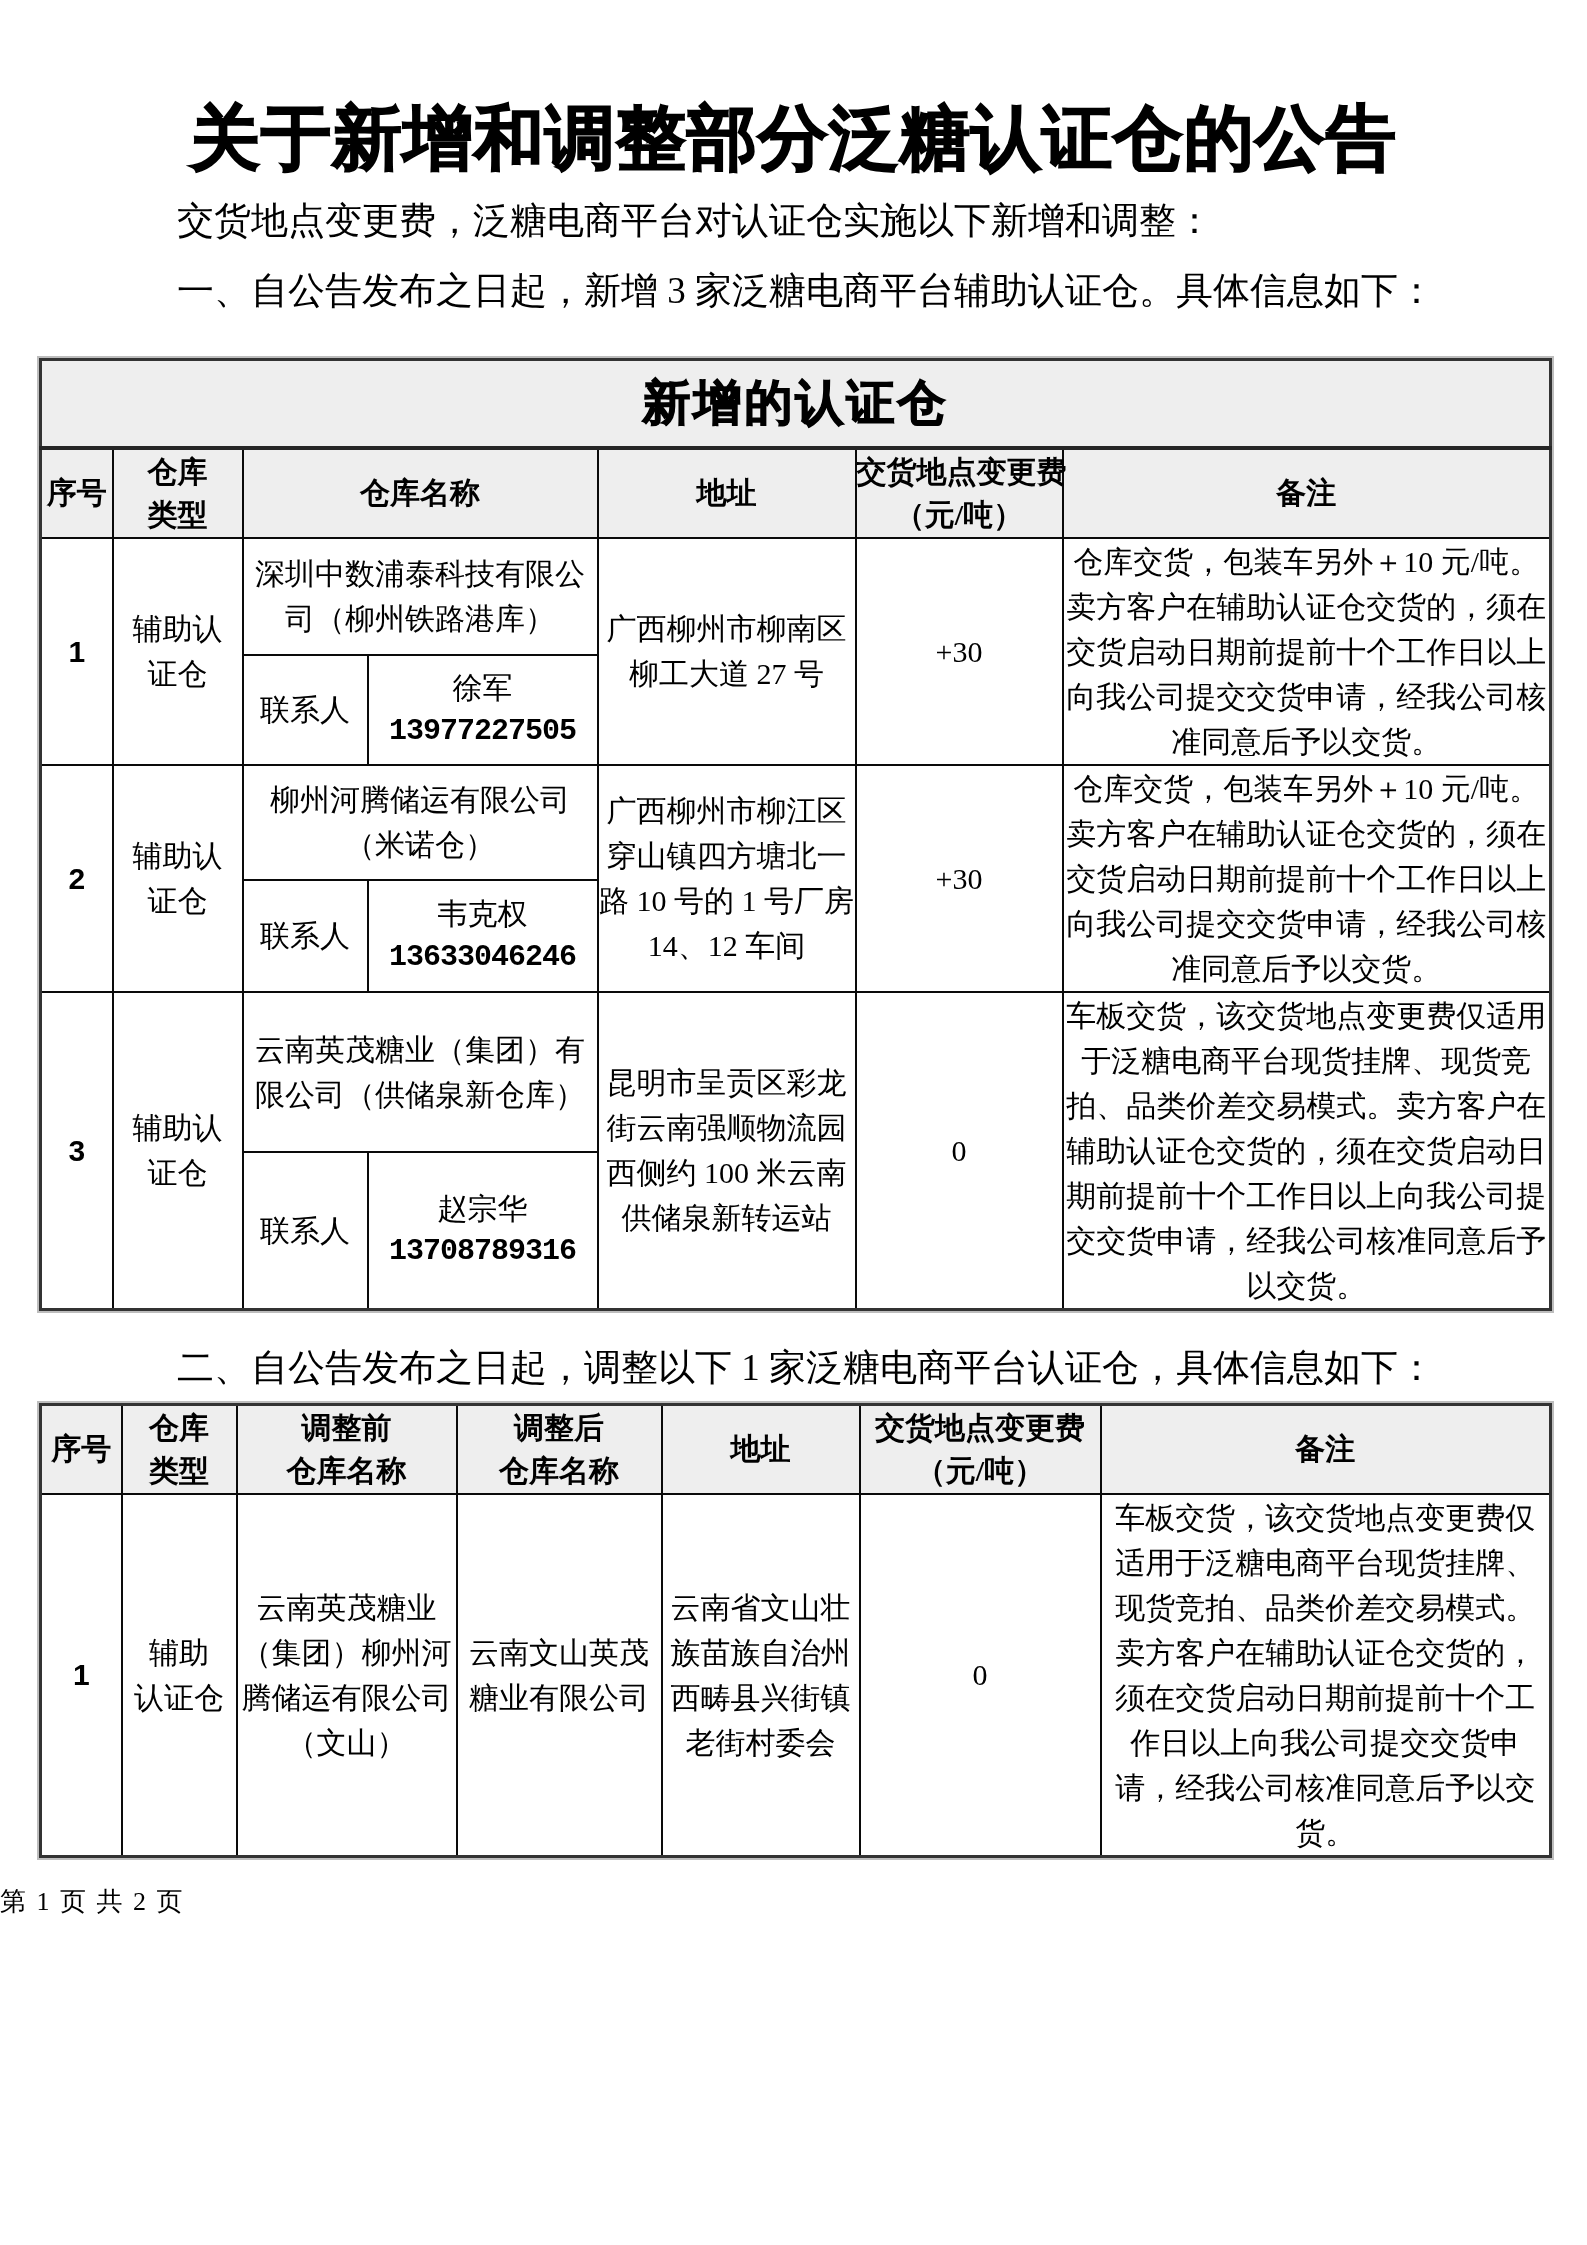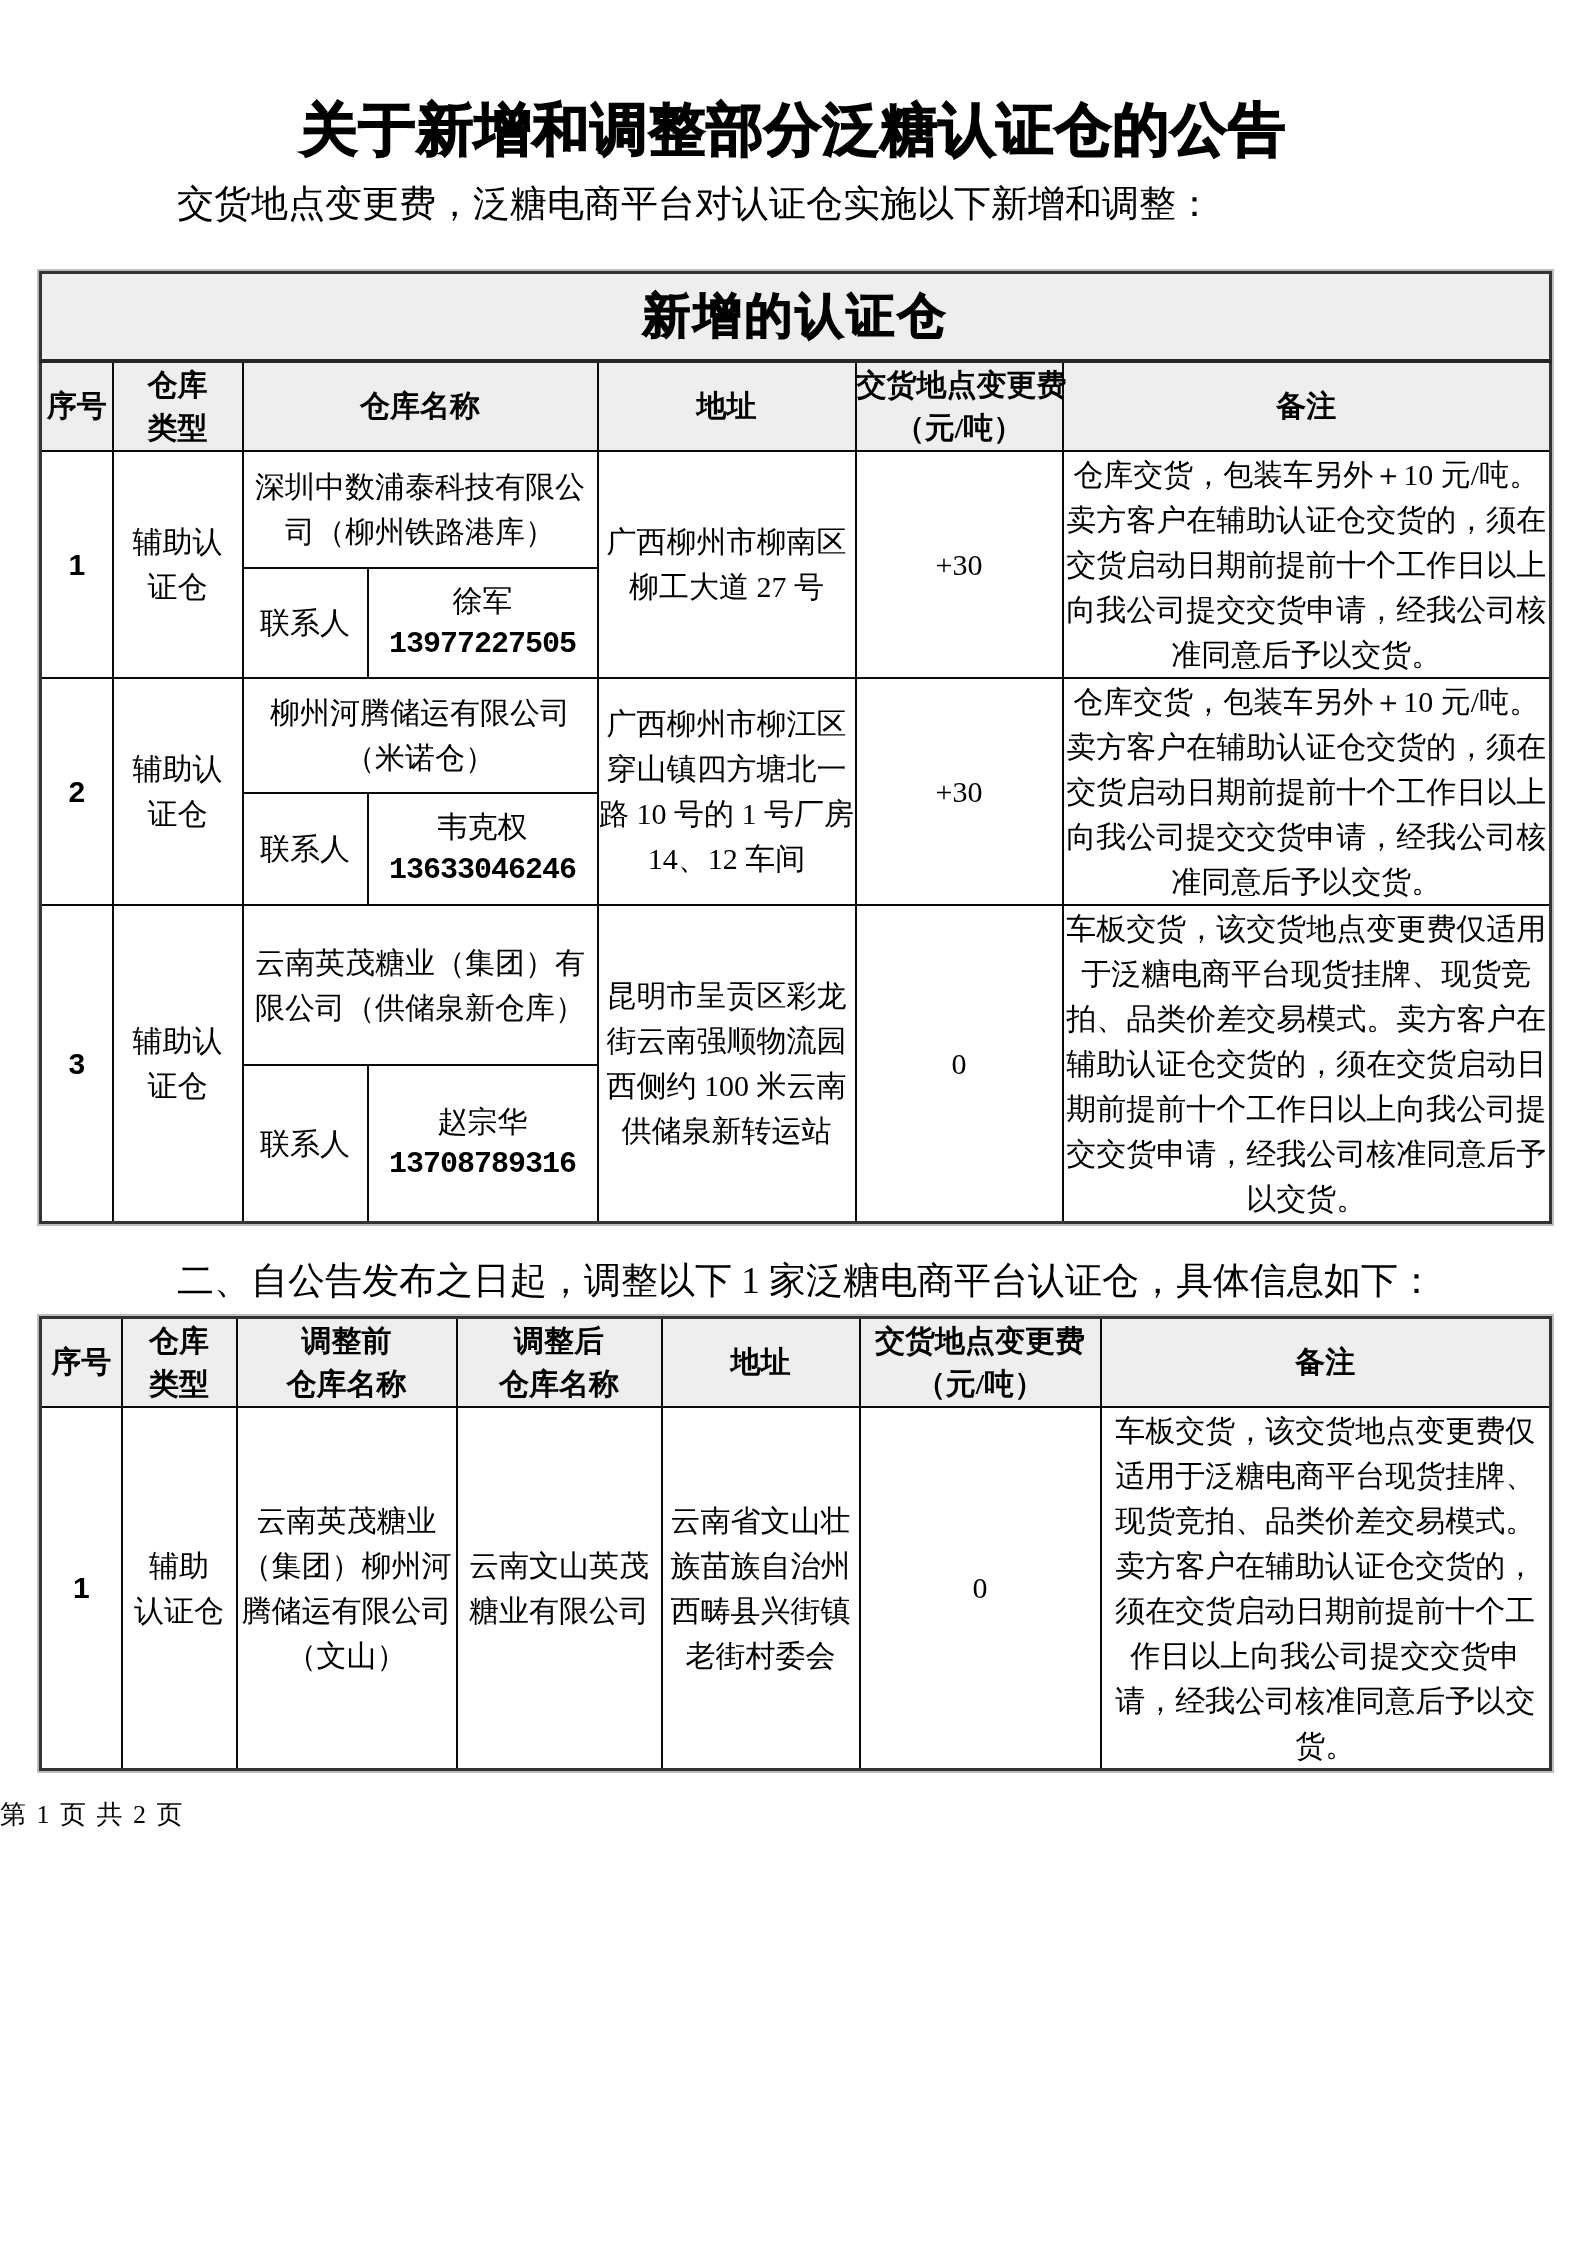--- a/index.html
+++ b/index.html
@@ -3,21 +3,21 @@
 <meta charset="utf-8">
 <style>
   html,body{margin:0;padding:0;background:#fff;}
   .page{
     width:1587px;height:2245px;position:relative;background:#ffffff;
     font-family:"Liberation Serif","DejaVu Serif",serif;color:#000;overflow:hidden;
   }
   .doc-title{
     margin:0;padding-top:92px;text-align:center;
     font-family:"Liberation Sans","DejaVu Sans",sans-serif;
-    font-size:57px;font-weight:900;-webkit-text-stroke:1.6px #000;letter-spacing:1px;
+    font-size:70px;font-weight:900;-webkit-text-stroke:1.6px #000;letter-spacing:1px;
   }
   .bodytext{margin:0 97px 0 103px;font-size:37px;}
   .bodytext p{margin:0;line-height:70px;}
   .greeting{margin-top:96px !important;}
   .para{text-indent:2em;text-align:justify;}
   .tbl{
     width:1510px;margin-left:39px;border-collapse:collapse;table-layout:fixed;
     background:#fff;border:3px solid #333333;box-shadow:0 0 0 2px #bdbdbd;
   }
   .tbl td{
@@ -60,20 +60,21 @@
 </style>
 </head>
 <body>
 
 <div class="page">
 
   <h1 class="doc-title">关于新增和调整部分泛糖认证仓的公告</h1>
 
   <div class="bodytext">
     <p class="para">交货地点变更费，泛糖电商平台对认证仓实施以下新增和调整：</p>
+    <p class="para">一、自公告发布之日起，新增 3 家泛糖电商平台辅助认证仓。具体信息如下：</p>
   </div>
 
   <table class="tbl" style="margin-top:32px;">
     <colgroup>
       <col style="width:72px">
         <col style="width:130px">
         <col style="width:125px">
       <col style="width:230px">
         <col style="width:258px">
         <col style="width:207px">

